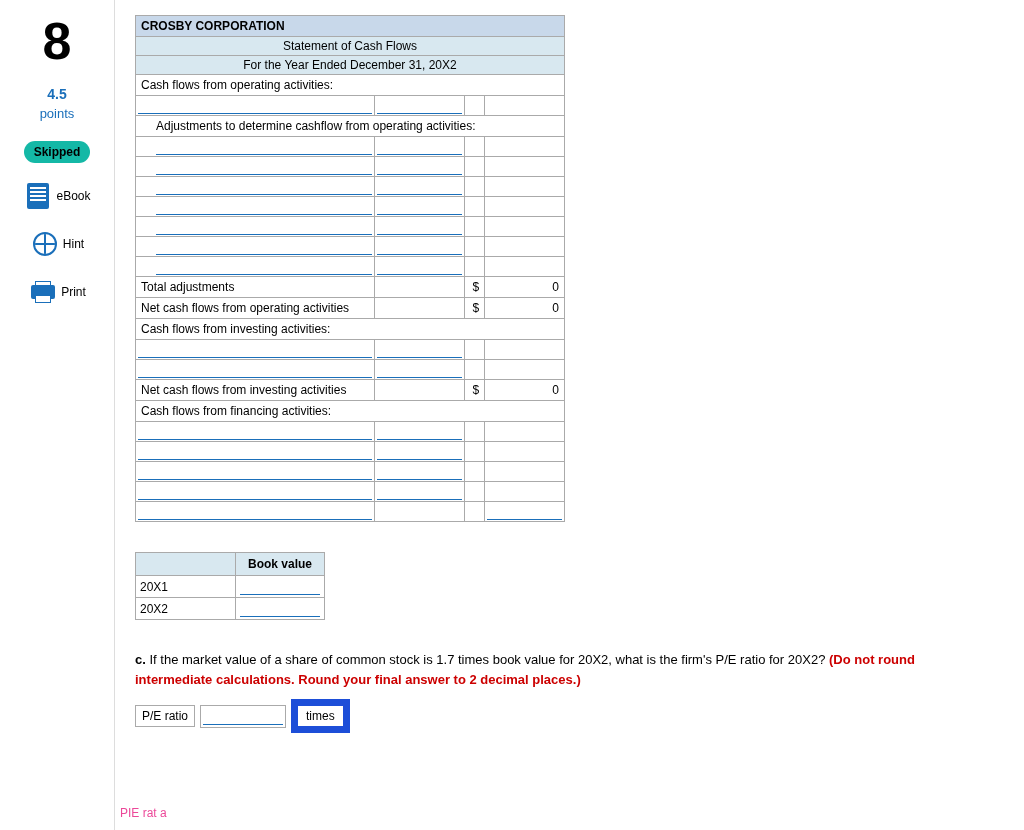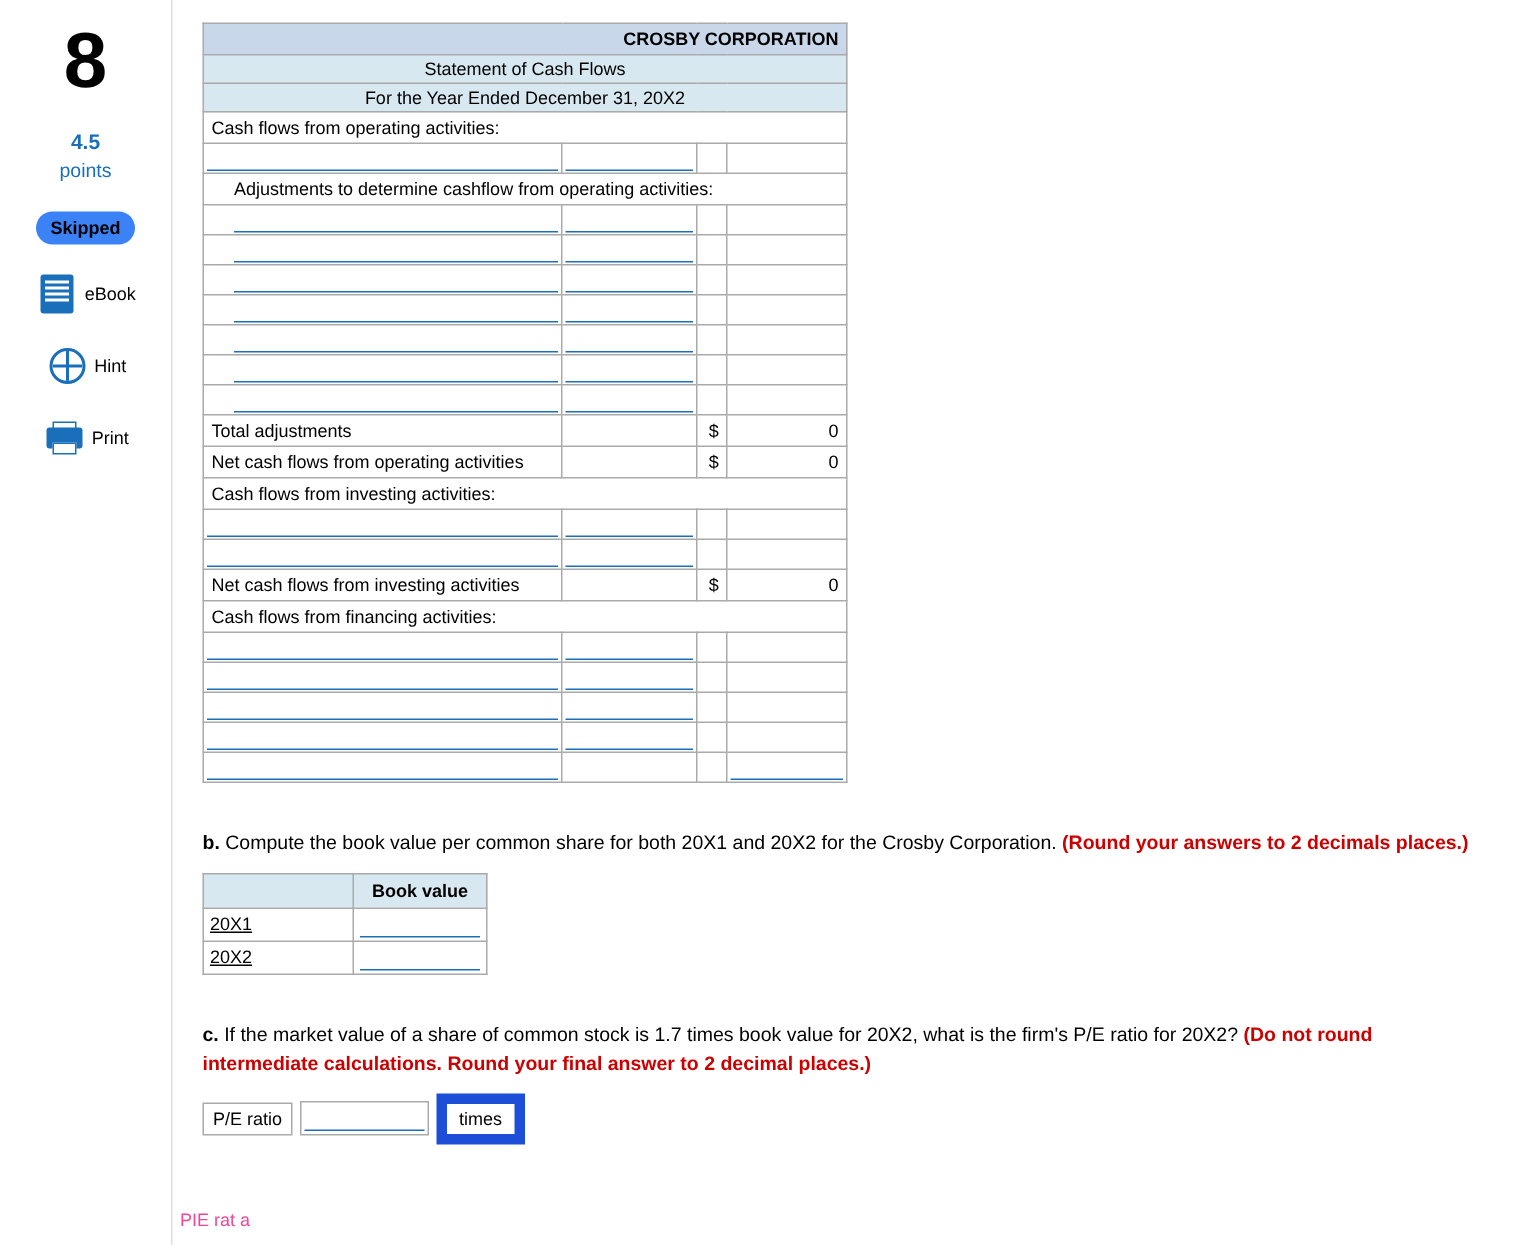--- a/index.html
+++ b/index.html
@@ -38,21 +38,21 @@
     .points-value {
       color: #1a6fba;
       font-size: 14px;
       font-weight: bold;
     }
     .points-label {
       color: #1a6fba;
       font-size: 13px;
     }
     .skipped-badge {
-      background: #3b82f6;
+      background: #14b8a6;
       color: #000;
       font-size: 12px;
       font-weight: bold;
       padding: 4px 10px;
       border-radius: 12px;
     }
     .sidebar-tool {
       display: flex;
       flex-direction: row;
       align-items: center;
@@ -162,21 +162,21 @@
       width: 430px;
       margin-bottom: 30px;
     }
     .statement-table {
       width: 100%;
       border-collapse: collapse;
       font-size: 12px;
     }
     .statement-table .header-row td {
       background: #c8d8ea;
-      text-align: right;
+      text-align: left;
       font-weight: bold;
       padding: 3px 5px;
       border: 1px solid #aaa;
     }
     .statement-table .subheader-row td {
       background: #d8e8f0;
       text-align: center;
       padding: 2px 5px;
       border: 1px solid #aaa;
     }
@@ -246,21 +246,20 @@
     .book-value-table th {
       background: #d8e8f0;
       border: 1px solid #aaa;
       padding: 4px 8px;
       text-align: center;
       font-weight: bold;
     }
     .book-value-table td {
       border: 1px solid #aaa;
       padding: 2px 4px;
-      text-decoration: underline;
     }
     .book-value-table td input[type="text"] {
       border: none;
       outline: none;
       font-size: 12px;
       padding: 1px 2px;
       width: 80px;
       color: #1a6fba;
       border-bottom: 1px solid #1a6fba;
     }
@@ -480,25 +479,20 @@
           <td class="input-cell"><input type="text" style=""></td>
           <td class="empty-cell"></td>
           <td class="empty-cell"></td>
           <td class="input-cell"><input type="text" style=""></td>
         </tr>
       </tbody>
         </table>
     </div>
 
     <div class="part-section">
-      <div class="part-text">
-        <strong>b.</strong>
-        <span>Compute the book value per common share for both 20X1 and 20X2 for the Crosby Corporation.</span>
-        <span class="red-text">(Round your answers to 2 decimals places.)</span>
-      </div>
       <table class="book-value-table">
         <thead>
           <tr>
             <th style="width:100px;"></th>
             <th>Book value</th>
           </tr>
         </thead>
         <tbody>
           <tr>
             <td>20X1</td>

